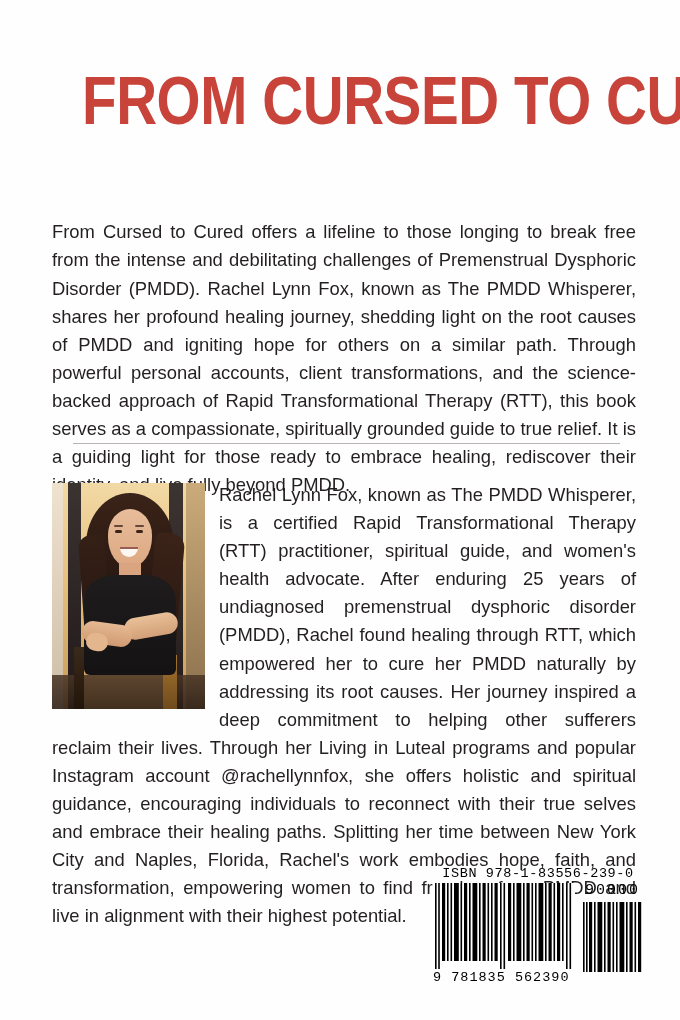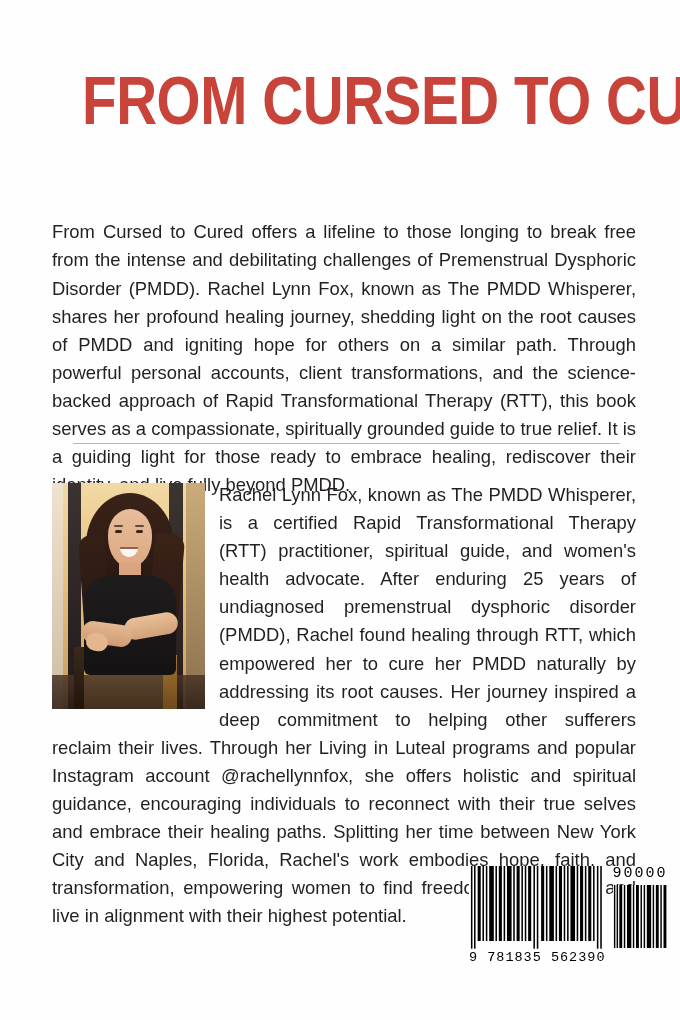--- a/index.html
+++ b/index.html
@@ -230,21 +230,21 @@
     color: #000;
     text-align: center;
     margin: 0 0 2px 0;
     white-space: nowrap;
   }
   .barcodes {
     display: flex;
     align-items: flex-start;
     gap: 7px;
   }
-  .bc-main { width: 142px; margin-left: 36px; }
+  .bc-main { width: 142px; }
   .bc-addon { width: 61px; }
   .bars {
     display: block;
     width: 100%;
   }
   .addon-digits {
     font-family: "Liberation Mono", "DejaVu Sans Mono", monospace;
     font-size: 15px;
     letter-spacing: 2px;
     text-align: center;
@@ -297,20 +297,21 @@
       <div class="ph-arm-r"></div>
       <div class="ph-arm-l"></div>
       <div class="ph-hand"></div>
     </div>
 
     <span>Rachel Lynn Fox, known as The PMDD Whisperer, is a certified Rapid Transformational Therapy (RTT) practitioner, spiritual guide, and women's health advocate. After enduring 25 years of undiagnosed premenstrual dysphoric disorder (PMDD), Rachel found healing through RTT, which empowered her to cure her PMDD naturally by addressing its root causes. Her journey inspired a deep commitment to helping other sufferers reclaim their lives. Through her Living in Luteal programs and popular Instagram account @rachellynnfox, she offers holistic and spiritual guidance, encouraging individuals to reconnect with their true selves and embrace their healing paths. Splitting her time between New York City and Naples, Florida, Rachel's work embodies hope, faith, and transformation, empowering women to find freedom from PMDD and live in alignment with their highest potential.</span>
   </div>
 
   <div class="barcode-area">
 
+    <div class="isbn-text">ISBN 978-1-83556-239-0</div>
 
     <div class="barcodes">
 
       <div class="bc-main">
         <svg class="bars" viewBox="0 0 142 86" preserveAspectRatio="none">
           <rect x="0" y="0" width="142" height="86" fill="#ffffff"></rect>
           <g fill="#000000">
             <rect x="2" y="0" width="1.6" height="86"></rect>
             <rect x="5.2" y="0" width="1.6" height="86"></rect>
             <rect x="9" y="0" width="3.2" height="78"></rect>

